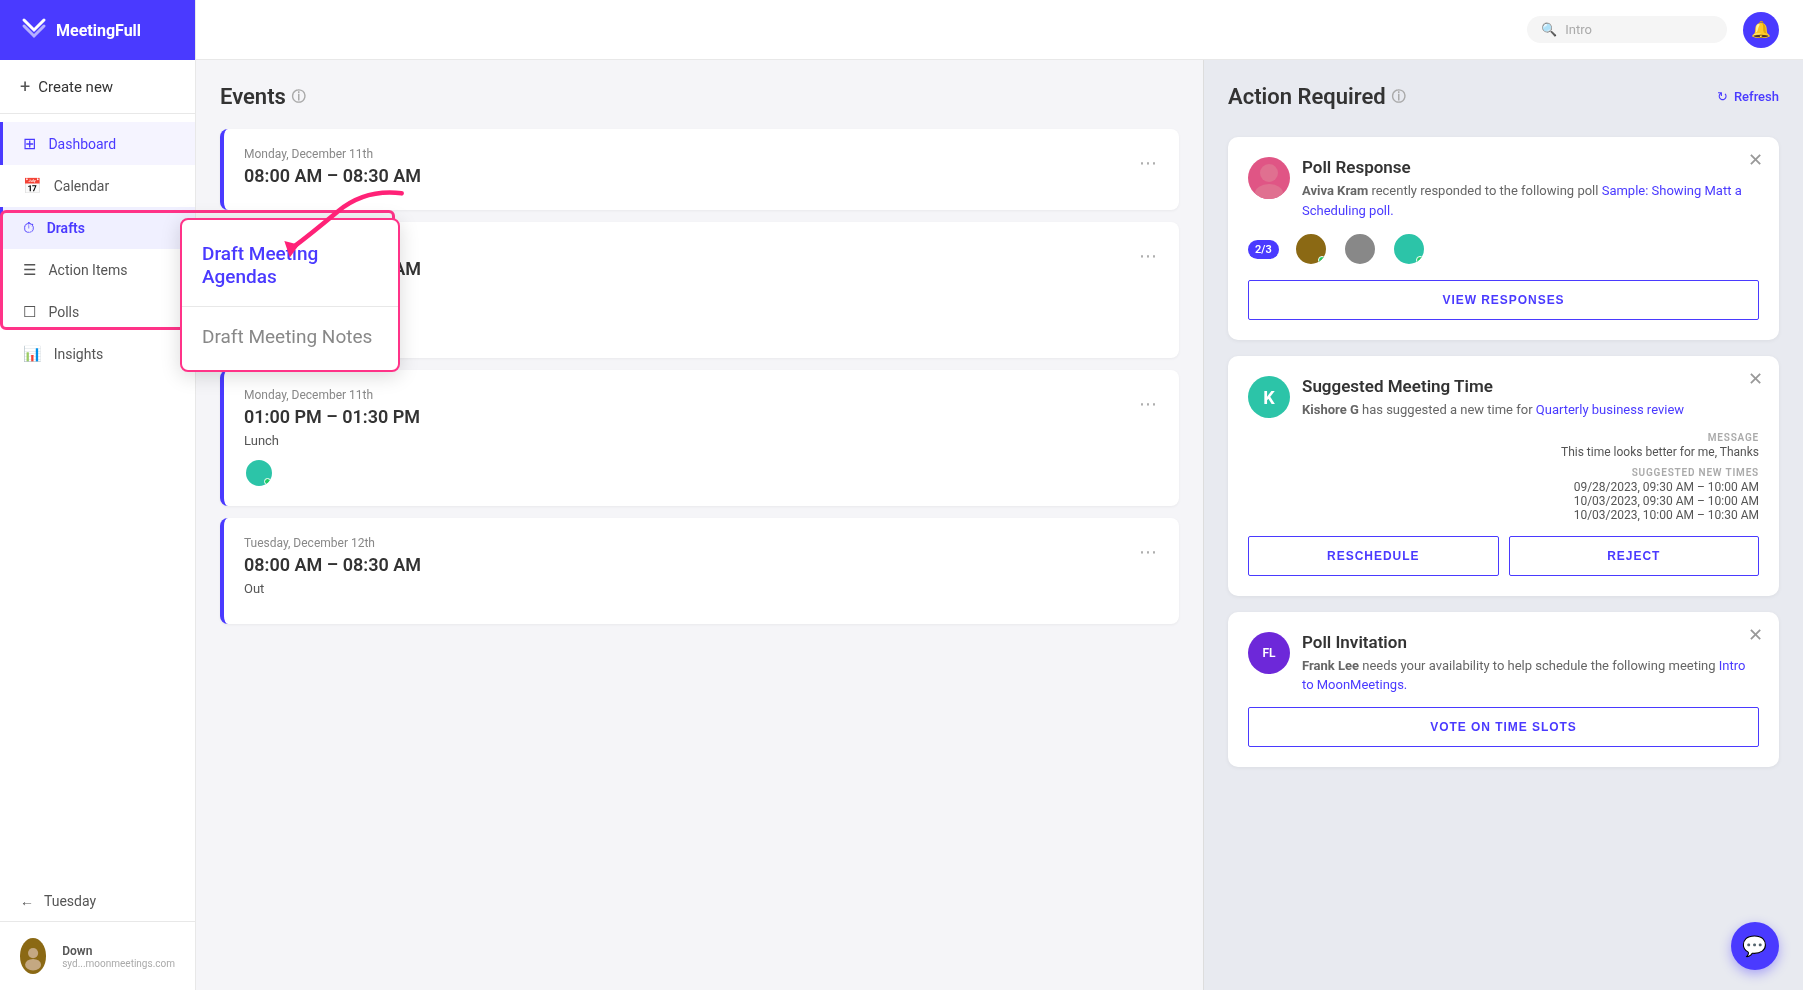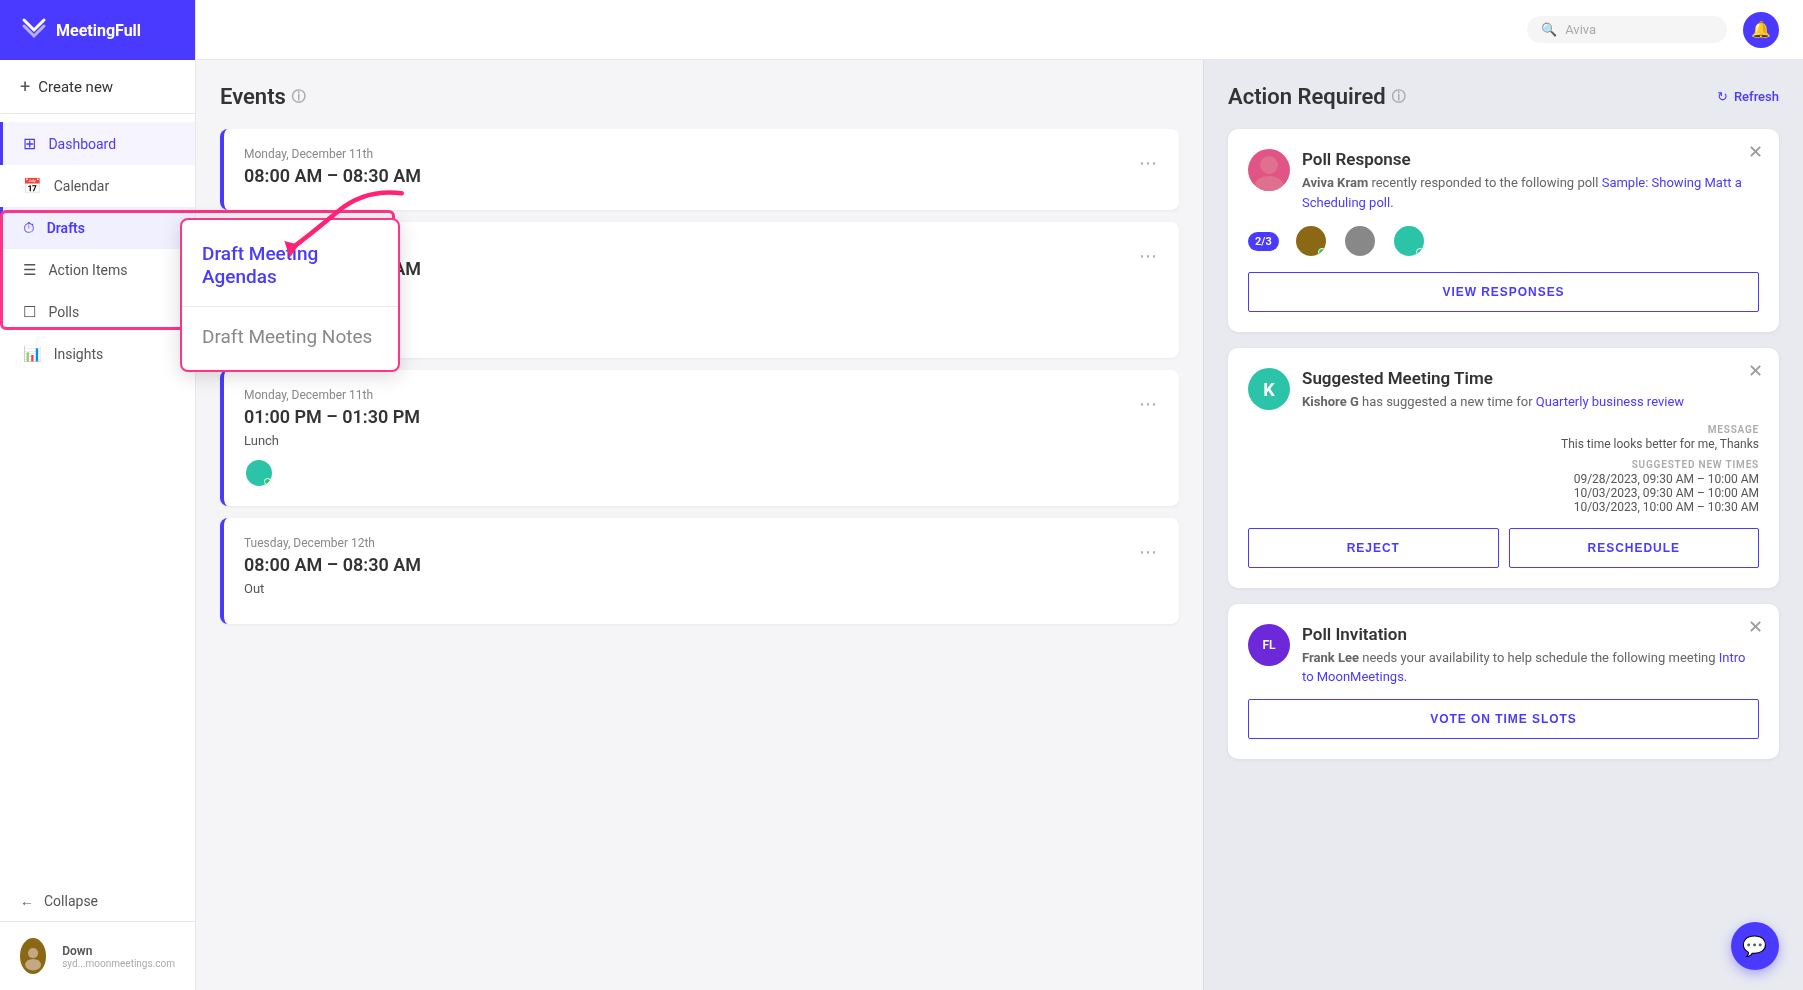--- a/index.html
+++ b/index.html
@@ -295,21 +295,21 @@
       width: 600px;
       background: #e8eaf0;
       overflow-y: auto;
       padding: 24px 24px;
       border-left: 1px solid #ddd;
     }
     .action-panel-header {
       display: flex;
       align-items: center;
       justify-content: space-between;
-      margin-bottom: 20px;
+      margin-bottom: 28px;
     }
     .action-panel-title {
       font-size: 22px;
       font-weight: 600;
       color: #333;
       display: flex;
       align-items: center;
       gap: 6px;
     }
     .refresh-btn {
@@ -533,21 +533,21 @@
     </div>
 
     <div class="sidebar-nav-item">
       <span style="font-size:15px;">📊</span>
       <span>Insights</span>
     </div>
   </div>
 
   <div class="sidebar-collapse">
     <span>←</span>
-    <span>Collapse</span>
+    <span>Tuesday</span>
   </div>
 
   <div class="sidebar-bottom">
     <div class="sidebar-avatar av-brown" style="font-size:11px;">
 
       <svg width="36" height="36" viewBox="0 0 36 36">
           <circle cx="18" cy="14" r="7" fill="#c4a882"></circle>
           <ellipse cx="18" cy="30" rx="11" ry="8" fill="#c4a882"></ellipse>
         </svg>
     </div>
@@ -569,21 +569,21 @@
     <path d="M220,20 Q180,15 150,40 Q120,65 100,80" stroke="#FF2277" stroke-width="5" fill="none" stroke-linecap="round"></path>
     <polygon points="92,72 98,90 108,76" fill="#FF2277"></polygon>
   </svg>
 </div>
 
 <div class="main-content">
 
   <div class="top-bar">
     <div class="search-box">
       <span>🔍</span>
-      <span style="color:#aaa;font-size:13px;">Aviva</span>
+      <span style="color:#aaa;font-size:13px;">Intro</span>
     </div>
     <div class="notification-icon">🔔</div>
   </div>
 
   <div class="panels">
 
     <div class="events-panel">
       <div class="panel-title">
         <span>Events</span>
         <span class="info-icon">ⓘ</span>
@@ -684,22 +684,22 @@
         <div class="suggested-meta">
           <div class="suggested-meta-label">MESSAGE</div>
           <div class="suggested-msg">This time looks better for me, Thanks</div>
           <div class="suggested-meta-label">SUGGESTED NEW TIMES</div>
           <div class="suggested-meta-value">09/28/2023, 09:30 AM – 10:00 AM</div>
           <div class="suggested-meta-value">10/03/2023, 09:30 AM – 10:00 AM</div>
           <div class="suggested-meta-value">10/03/2023, 10:00 AM – 10:30 AM</div>
         </div>
         <div style="height:14px;"></div>
         <div class="action-btn-row">
+          <button class="action-btn">RESCHEDULE</button>
           <button class="action-btn">REJECT</button>
-          <button class="action-btn">RESCHEDULE</button>
         </div>
         <span class="action-card-close">✕</span>
       </div>
 
       <div class="action-card">
         <div class="action-card-header">
           <div class="action-card-avatar av-blue" style="font-size:12px;">FL</div>
           <div>
             <div class="action-card-title">Poll Invitation</div>
             <div class="action-card-desc">

